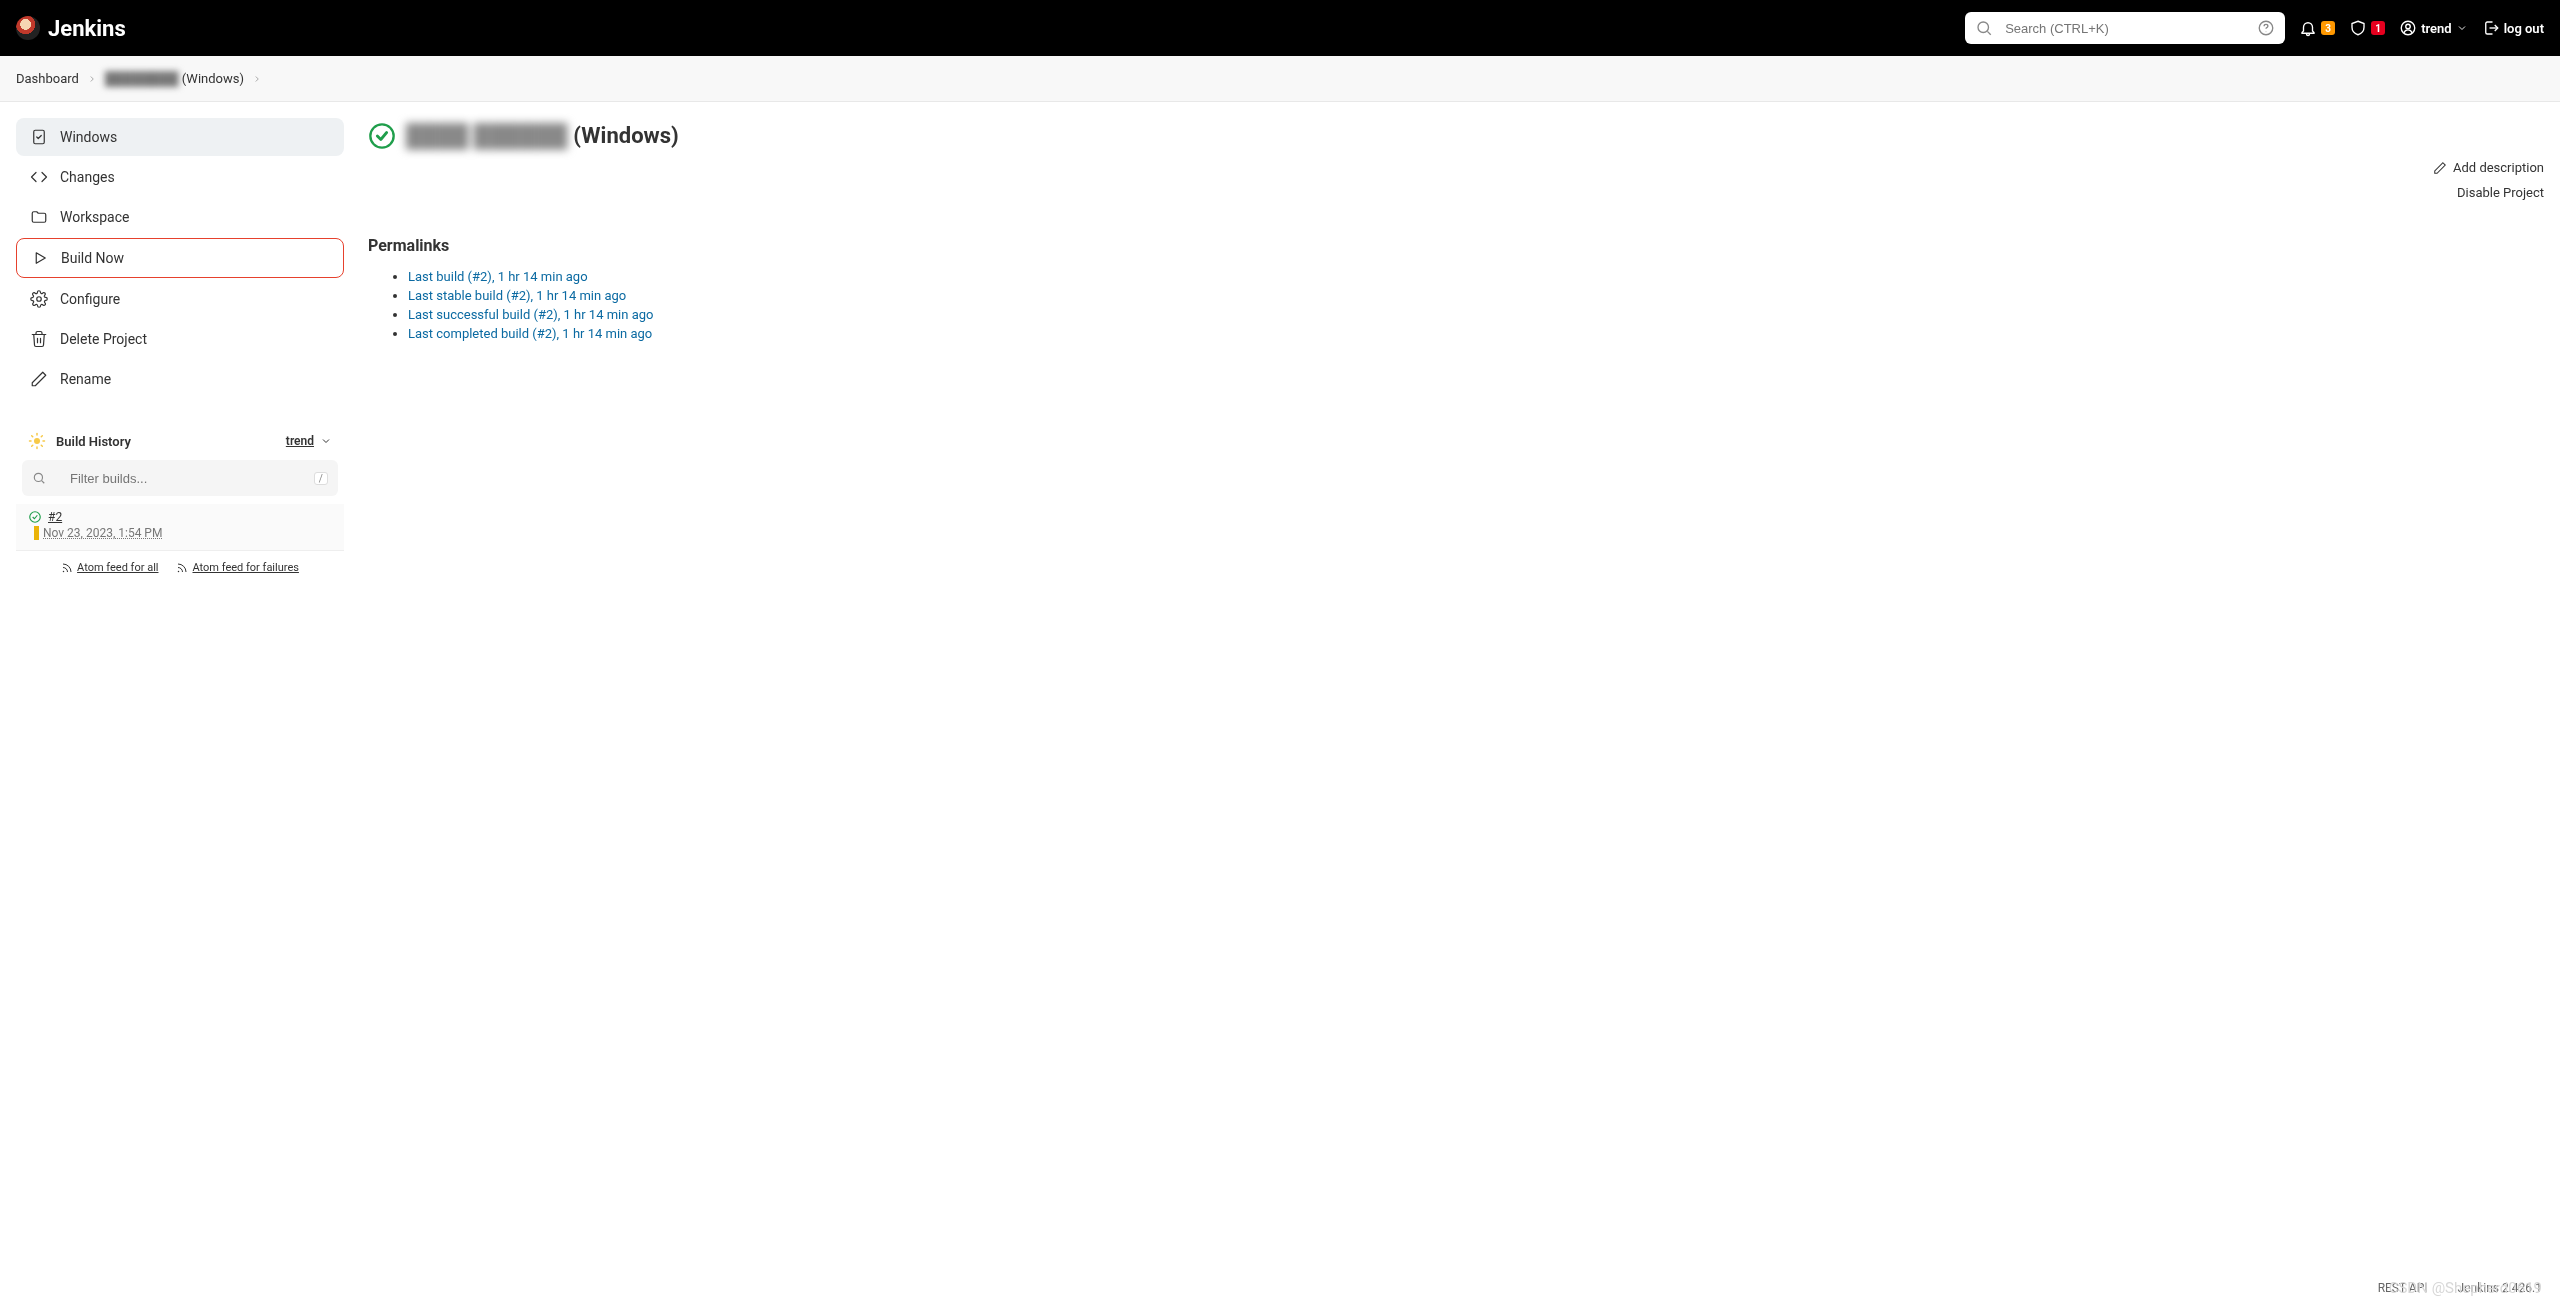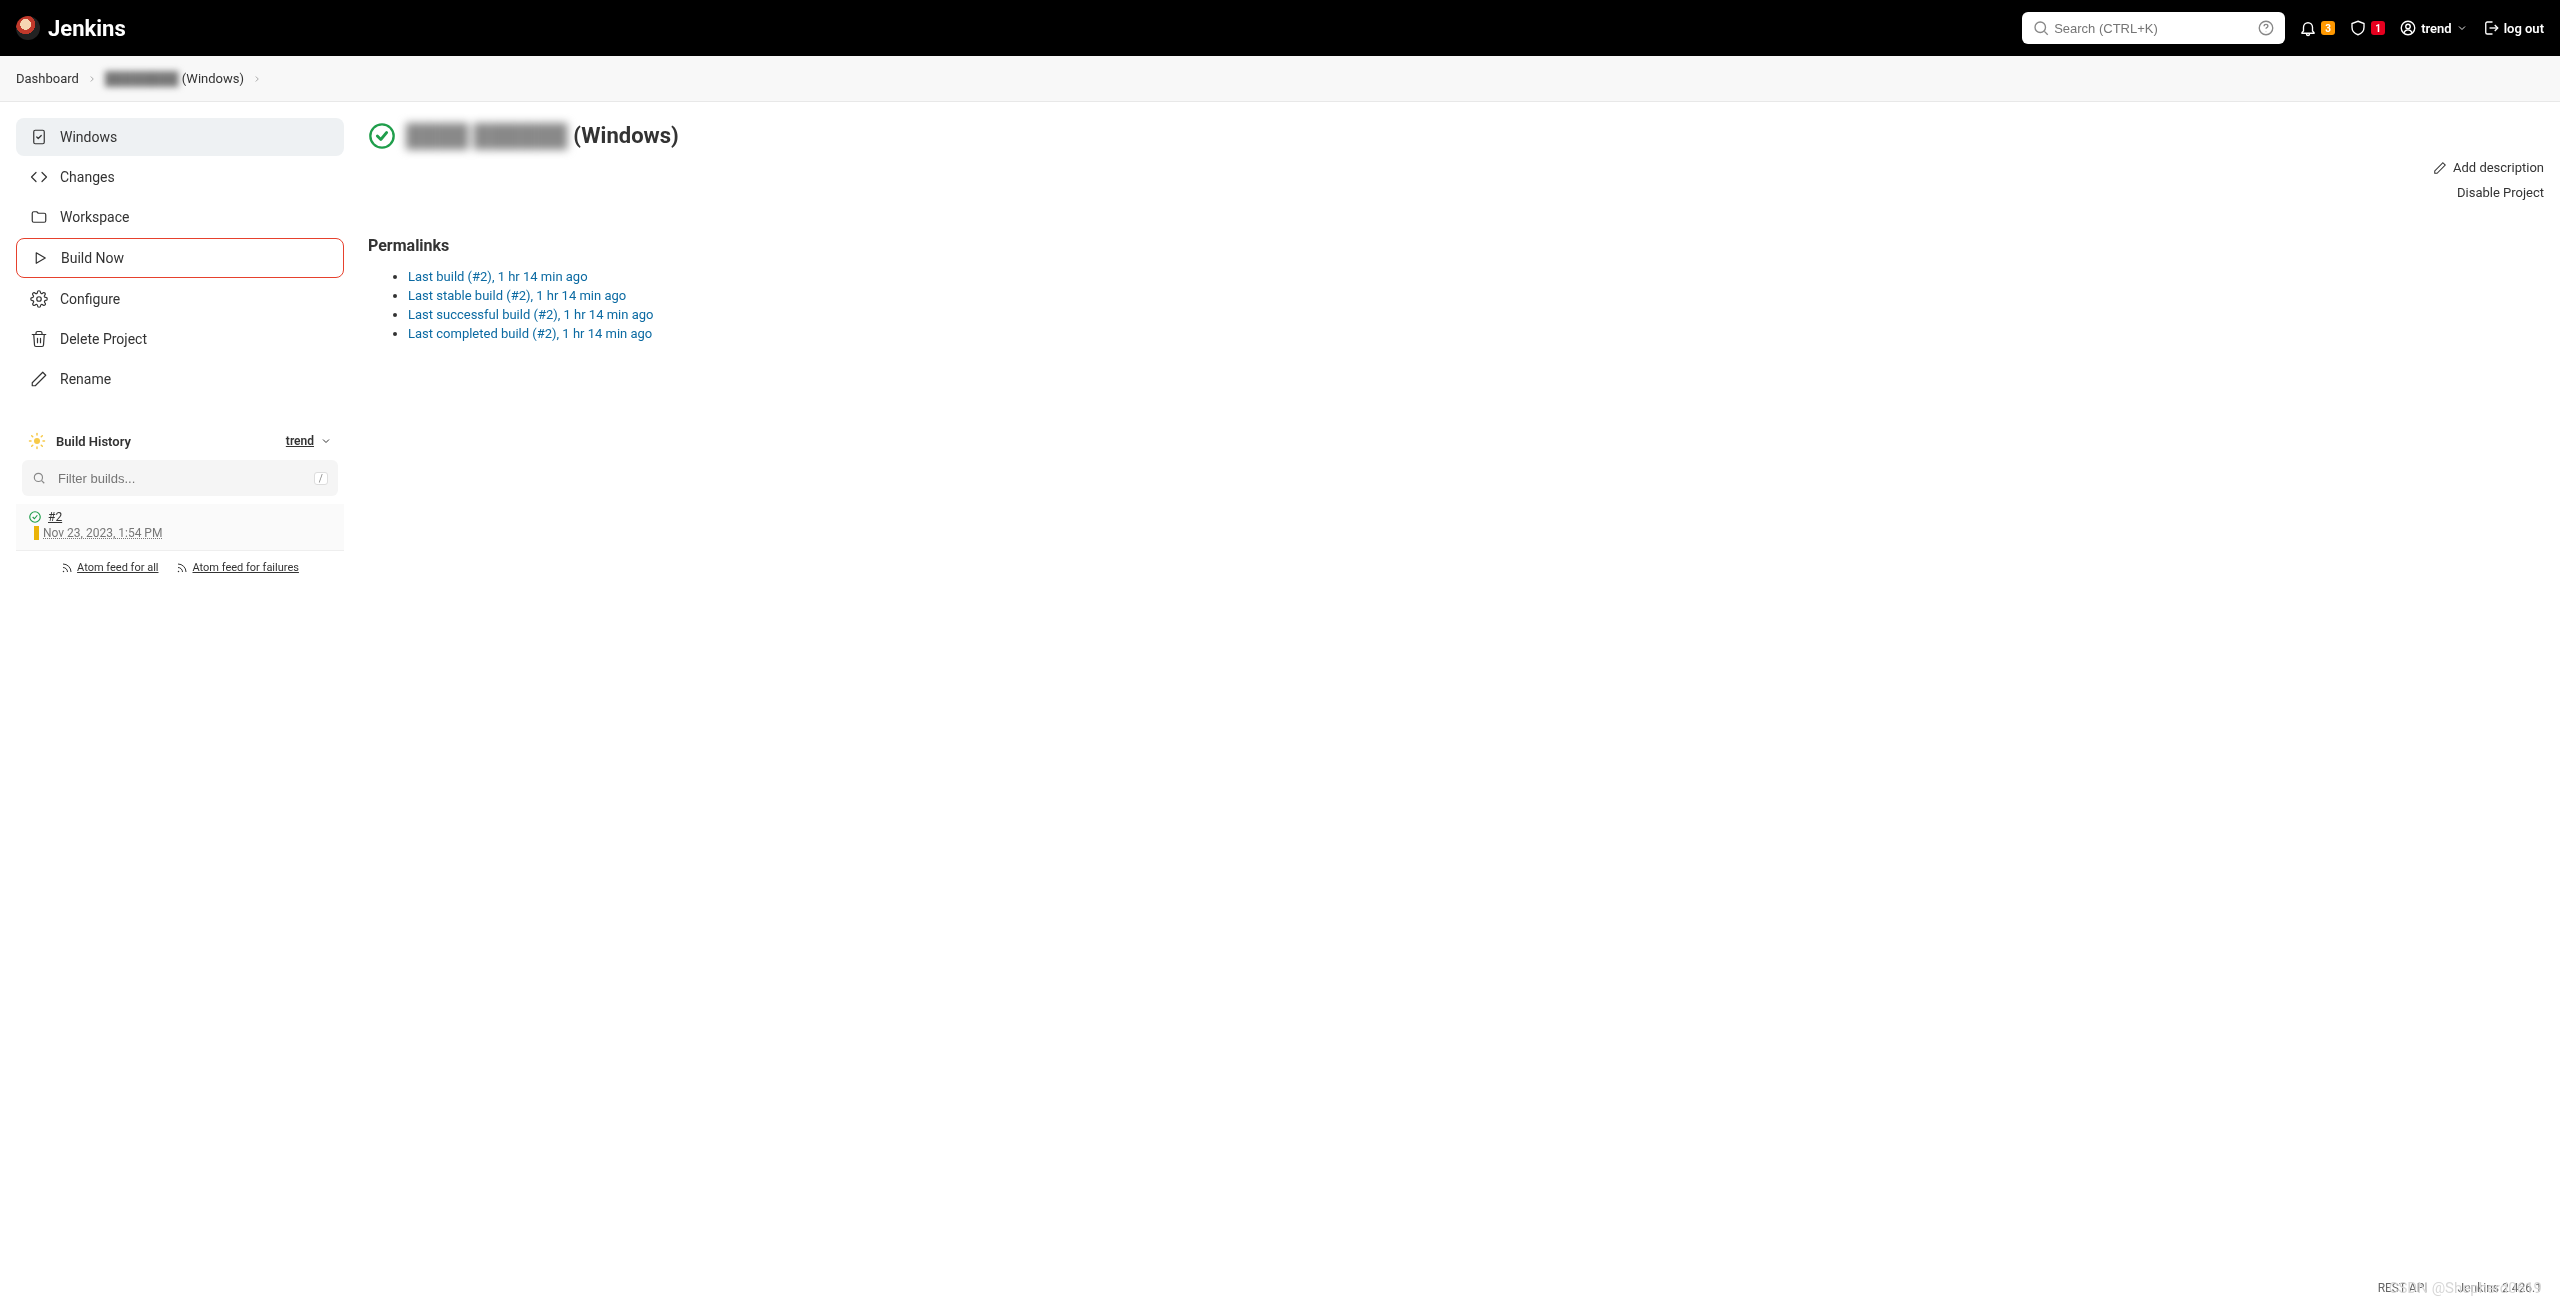--- a/index.html
+++ b/index.html
@@ -4,21 +4,21 @@
 <style>
 *{box-sizing:border-box;margin:0;padding:0;}
 body{font-family:-apple-system,BlinkMacSystemFont,"Segoe UI",Roboto,Helvetica,Arial,sans-serif;font-size:13px;color:#333;background:#fff;}
 a{text-decoration:none;}
 
 .top-header{background:#000;color:#fff;height:56px;display:flex;align-items:center;padding:0 16px;justify-content:space-between;}
 .header-left{display:flex;align-items:center;gap:8px;}
 .logo-img{width:24px;height:24px;border-radius:50%;background:radial-gradient(circle at 40% 35%,#f5d6b3 0%,#f5d6b3 25%,#c0392b 26%,#c0392b 45%,#222 46%);position:relative;overflow:hidden;}
 .logo-text{font-size:22px;font-weight:700;color:#fff;}
 .header-right{display:flex;align-items:center;gap:14px;}
-.search-box{background:#fff;border-radius:6px;height:32px;width:263px;display:flex;align-items:center;padding:0 10px;color:#6b6b6b;gap:4px;}
+.search-box{background:#fff;border-radius:6px;height:32px;width:320px;display:flex;align-items:center;padding:0 10px;color:#6b6b6b;gap:12px;}
 .search-box input{flex:1;border:none;outline:none;font-size:13px;background:transparent;color:#333;}
 .header-icon-btn{display:flex;align-items:center;gap:4px;color:#fff;cursor:pointer;font-size:13px;font-weight:600;}
 .badge-yellow{background:#ff9800;color:#fff;border-radius:3px;font-size:10px;font-weight:700;min-width:14px;height:14px;display:inline-flex;align-items:center;justify-content:center;padding:0 3px;}
 .badge-red{background:#e6001f;color:#fff;border-radius:3px;font-size:10px;font-weight:700;min-width:14px;height:14px;display:inline-flex;align-items:center;justify-content:center;padding:0 3px;}
 .hdr-ico{width:18px;height:18px;fill:none;stroke:#fff;stroke-width:1.8;}
 
 .breadcrumbs{height:46px;border-bottom:1px solid #e8e8e8;display:flex;align-items:center;padding:0 16px;gap:8px;font-size:13px;color:#333;background:#f8f8f8;}
 .crumb{color:#333;cursor:pointer;}
 .crumb-sep{color:#999;}
 .crumb-blur{filter:blur(3px);color:#777;}
@@ -30,21 +30,21 @@
 .side-item{display:flex;align-items:center;gap:12px;padding:10px 14px;border-radius:8px;color:#333;cursor:pointer;margin-bottom:2px;font-size:14px;}
 .side-item.active{background:#eef1f3;}
 .side-item.highlighted{border:1.5px solid #e6412d;}
 .side-ico{width:18px;height:18px;fill:none;stroke:#333;stroke-width:1.6;stroke-linecap:round;stroke-linejoin:round;flex-shrink:0;}
 
 .bh-panel{margin-top:24px;border-radius:8px;overflow:hidden;}
 .bh-header{display:flex;align-items:center;justify-content:space-between;padding:10px 12px;}
 .bh-title{display:flex;align-items:center;gap:10px;font-weight:600;font-size:13px;}
 .sun-ico{width:18px;height:18px;}
 .trend-link{display:flex;align-items:center;gap:6px;font-size:12px;font-weight:600;color:#333;text-decoration:underline;}
-.filter-box{margin:0 6px 8px;background:#f5f5f5;border-radius:6px;height:36px;display:flex;align-items:center;padding:0 10px;gap:12px;}
+.filter-box{margin:0 6px 8px;background:#f5f5f5;border-radius:6px;height:36px;display:flex;align-items:center;padding:0 10px;gap:24px;}
 .filter-box input{flex:1;border:none;outline:none;background:transparent;font-size:13px;color:#333;}
 .key-hint{background:#fff;border:1px solid #ddd;border-radius:3px;font-size:10px;color:#888;padding:0 4px;}
 .build-row{padding:6px 12px 10px;border-bottom:1px solid #eee;background:#fafafa;font-size:12px;}
 .build-id{display:flex;align-items:center;gap:6px;color:#333;text-decoration:underline;}
 .status-dot{width:14px;height:14px;}
 .build-time{color:#777;padding-left:4px;margin-top:2px;text-decoration:underline dotted;border-left:5px solid #eab308;margin-left:6px;}
 .feed-row{display:flex;gap:18px;justify-content:center;padding:10px 0;font-size:11px;}
 .feed-link{display:flex;align-items:center;gap:4px;text-decoration:underline;color:#333;}
 
 .job-title-row{display:flex;align-items:center;gap:10px;margin-bottom:6px;}

